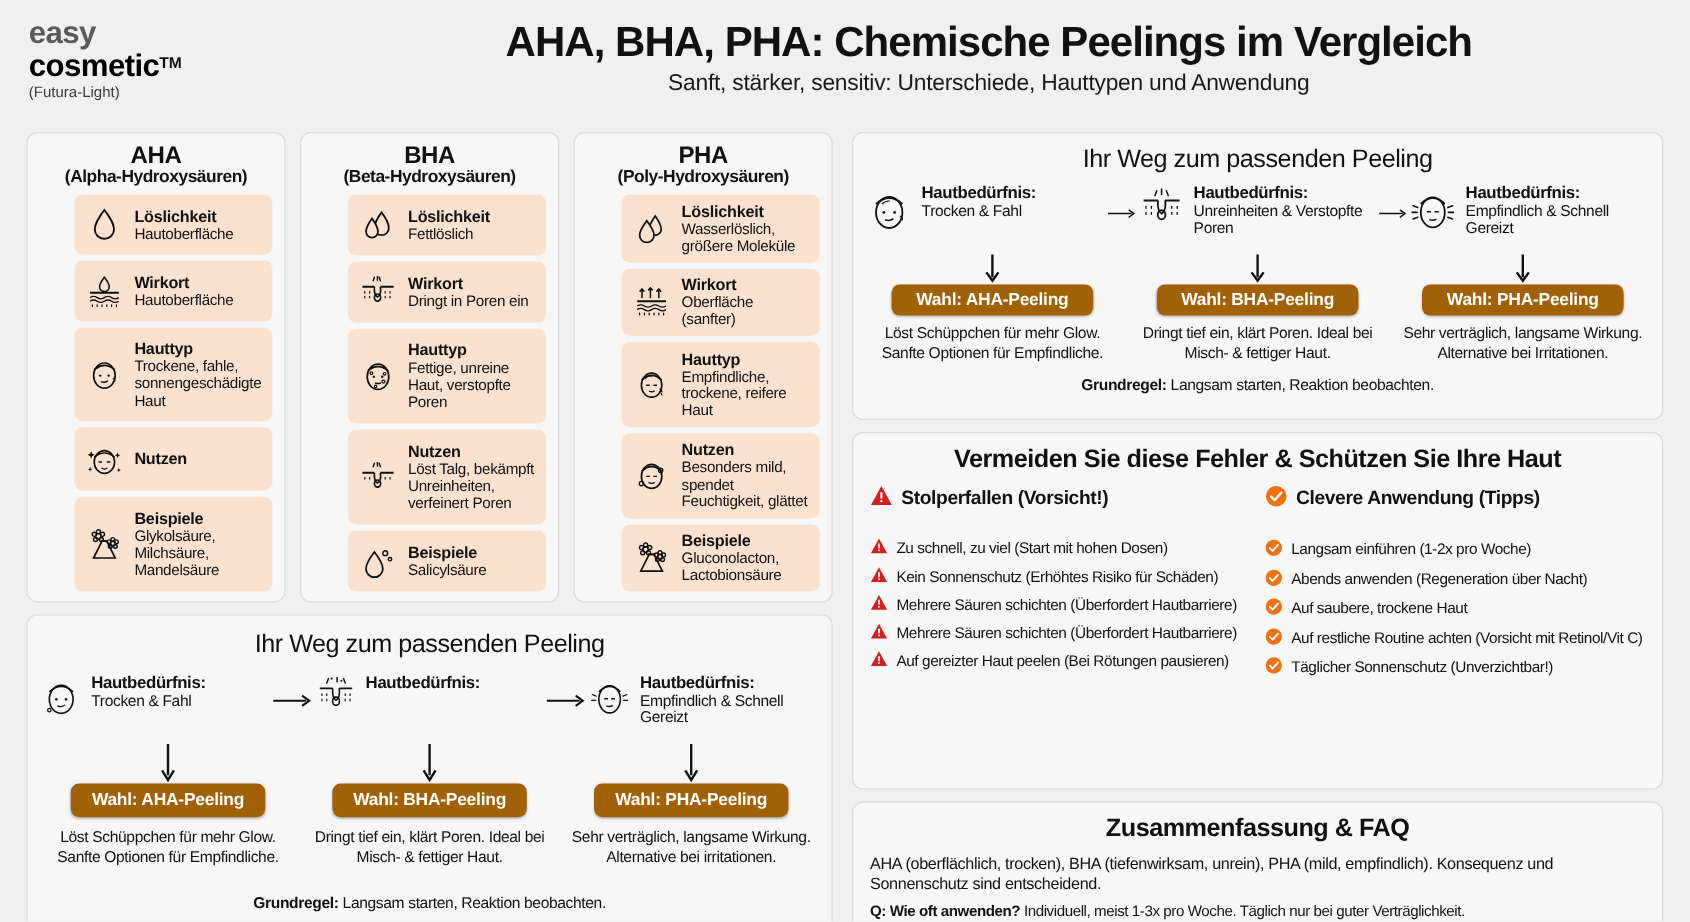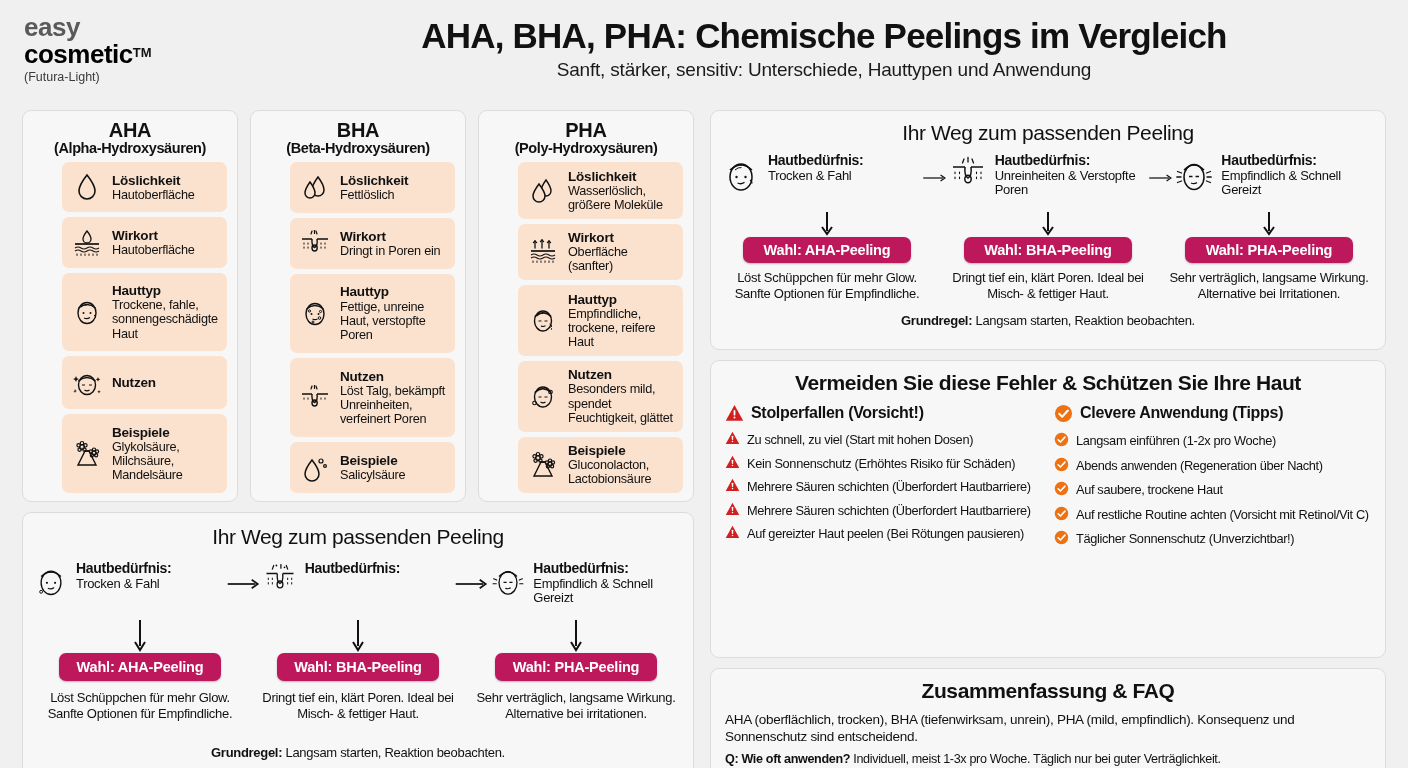--- a/index.html
+++ b/index.html
@@ -53,21 +53,21 @@
   .flow-title { font-size: 21px; font-weight: 400; text-align: center; letter-spacing: -0.4px; }
   .flow-step { display: flex; align-items: flex-start; gap: 7px; }
   .flow-face svg { display: block; }
   .flow-need-label { font-size: 14px; font-weight: 700; letter-spacing: -0.3px; line-height: 1.12; }
   .flow-need-value { font-size: 13px; font-weight: 400; letter-spacing: -0.3px; line-height: 1.14; }
   .arrow-h { display: flex; align-items: center; justify-content: center; }
   .flow-cols { display: flex; }
   .flow-col { display: flex; flex-direction: column; align-items: center; }
   .arrow-down { display:flex; justify-content:center; }
   .pill {
-    background: #be185d; color: #fff;
+    background: #a16207; color: #fff;
     border-radius: 7px; text-align: center;
     font-weight: 700; letter-spacing: -0.2px;
     box-shadow: 0 1px 2px rgba(0,0,0,.25);
   }
   .flow-desc { text-align: center; font-size: 13px; line-height: 1.2; letter-spacing: -0.3px; }
   .flow-rule { text-align: center; font-size: 13px; letter-spacing: -0.3px; }
   .flow-rule b { font-weight: 700; }
 
   
   .flow-left { position: absolute; left: 22px; top: 404px; width: 672px; height: 340px; padding: 12px 10px; }
@@ -87,21 +87,21 @@
   .flow-right .flow-desc { margin-top: 7px; }
   .flow-right .flow-rule { margin-top: 12px; }
 
   .top-row { display: flex; align-items: flex-start; justify-content: center; min-height: 58px; }
 
   
   .mistakes { position: absolute; left: 710px; top: 252px; width: 676px; height: 298px; padding: 10px 14px; }
   .mistakes-title { font-size: 21px; font-weight: 700; text-align: center; letter-spacing: -0.4px; margin-bottom: 9px; }
   .mistakes-cols { display: flex; gap: 12px; }
   .mcol { flex: 1; }
-  .mcol-head { display: flex; align-items: flex-start; gap: 7px; font-size: 16px; font-weight: 700; letter-spacing: -0.3px; margin-bottom: 5px; }
+  .mcol-head { display: flex; align-items: center; gap: 7px; font-size: 16px; font-weight: 700; letter-spacing: -0.3px; margin-bottom: 21px; }
   .m-item { display: flex; align-items: flex-start; gap: 7px; font-size: 12.8px; letter-spacing: -0.35px; line-height: 1.18; margin-bottom: 6.5px; }
   .m-item span.txt { padding-top: 1px; }
   .tri { flex: 0 0 auto; }
   .chk { flex: 0 0 auto; }
 
   
   .summary { position: absolute; left: 710px; top: 560px; width: 676px; height: 184px; padding: 10px 14px; }
   .summary-title { font-size: 21px; font-weight: 700; text-align: center; letter-spacing: -0.4px; margin-bottom: 8px; }
   .summary-lead { font-size: 13.5px; line-height: 1.26; letter-spacing: -0.3px; margin-bottom: 7px; }
   .faq-item { font-size: 12.6px; letter-spacing: -0.35px; line-height: 1.2; margin-bottom: 6px; }

